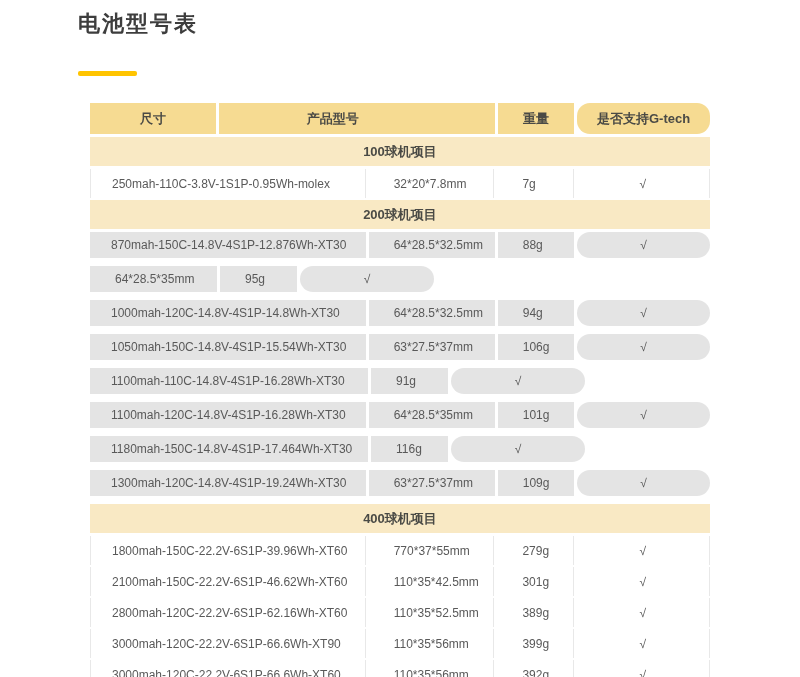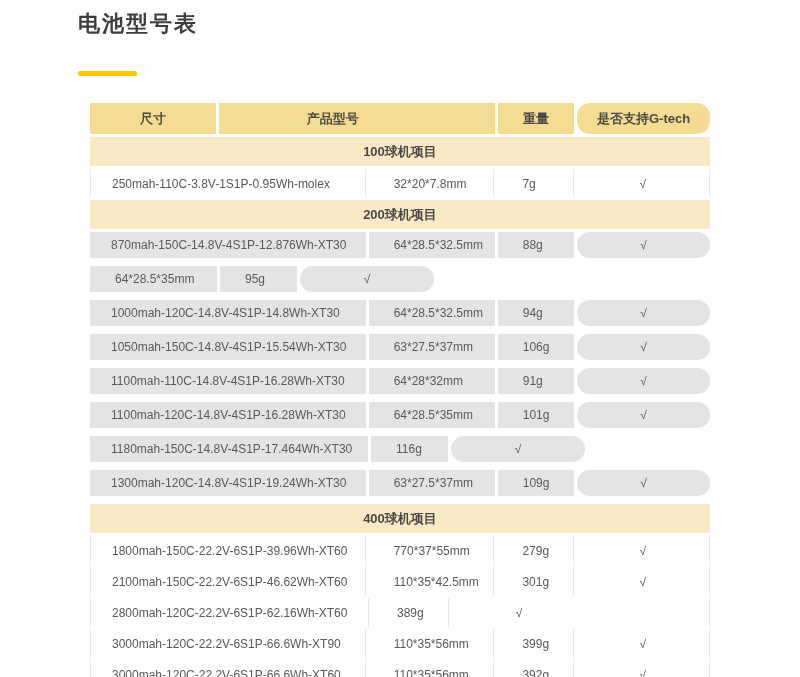--- a/index.html
+++ b/index.html
@@ -166,21 +166,20 @@
         <div class="cell dcell c3">√</div>
       </div>
       <div class="row data-row gray">
         <div class="cell dcell c0">1050mah-150C-14.8V-4S1P-15.54Wh-XT30</div>
         <div class="cell dcell c1">63*27.5*37mm</div>
         <div class="cell dcell c2">106g</div>
         <div class="cell dcell c3">√</div>
       </div>
       <div class="row data-row gray">
         <div class="cell dcell c0">1100mah-110C-14.8V-4S1P-16.28Wh-XT30</div>
-        <div class="cell dcell c1">64*28*32mm</div>
         <div class="cell dcell c2">91g</div>
         <div class="cell dcell c3">√</div>
       </div>
       <div class="row data-row gray">
         <div class="cell dcell c0">1100mah-120C-14.8V-4S1P-16.28Wh-XT30</div>
         <div class="cell dcell c1">64*28.5*35mm</div>
         <div class="cell dcell c2">101g</div>
         <div class="cell dcell c3">√</div>
       </div>
       <div class="row data-row gray">
@@ -204,20 +203,21 @@
         <div class="cell dcell c3">√</div>
       </div>
       <div class="row data-row white">
         <div class="cell dcell c0">2100mah-150C-22.2V-6S1P-46.62Wh-XT60</div>
         <div class="cell dcell c1">110*35*42.5mm</div>
         <div class="cell dcell c2">301g</div>
         <div class="cell dcell c3">√</div>
       </div>
       <div class="row data-row white">
         <div class="cell dcell c0">2800mah-120C-22.2V-6S1P-62.16Wh-XT60</div>
+        <div class="cell dcell c1">110*35*52.5mm</div>
         <div class="cell dcell c2">389g</div>
         <div class="cell dcell c3">√</div>
       </div>
       <div class="row data-row white">
         <div class="cell dcell c0">3000mah-120C-22.2V-6S1P-66.6Wh-XT90</div>
         <div class="cell dcell c1">110*35*56mm</div>
         <div class="cell dcell c2">399g</div>
         <div class="cell dcell c3">√</div>
       </div>
       <div class="row data-row white">

